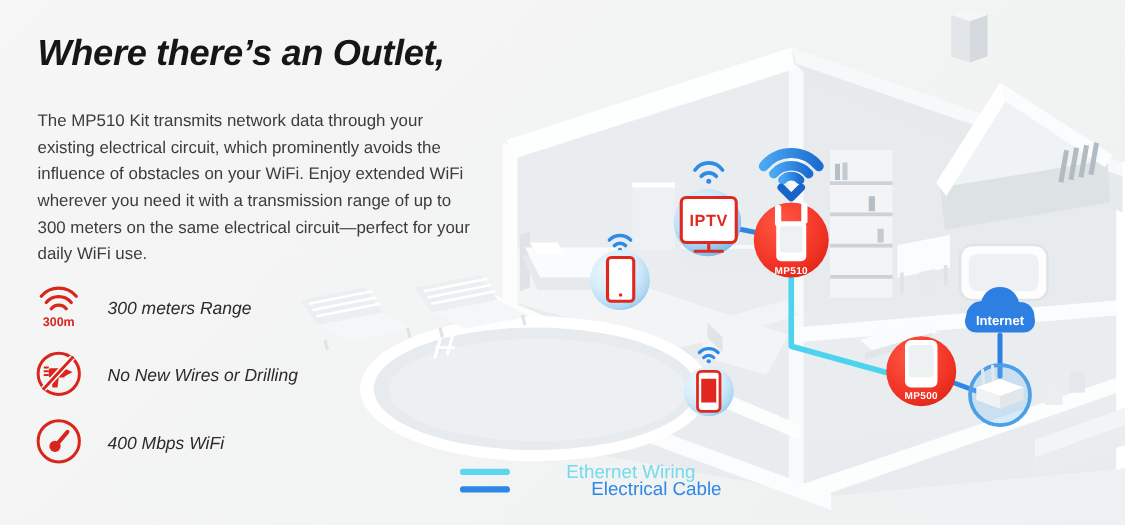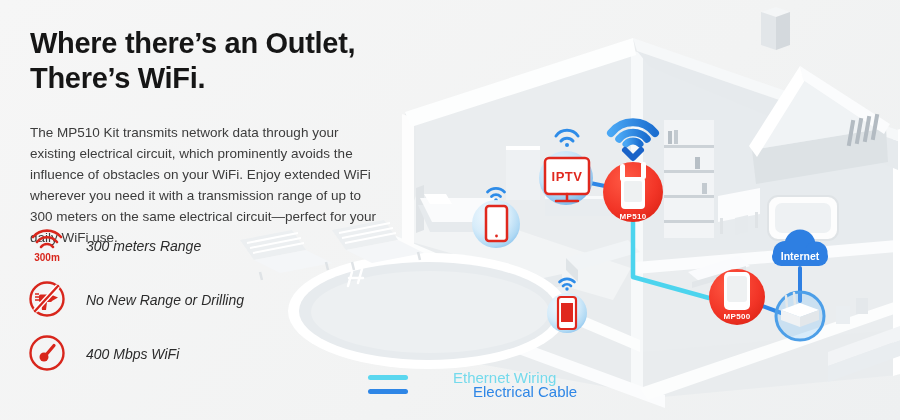--- a/index.html
+++ b/index.html
@@ -6,21 +6,21 @@
   .stage{
     position:relative;width:900px;height:420px;overflow:hidden;
     background:linear-gradient(135deg,#f6f6f6 0%,#f2f3f3 60%,#eef0f1 100%);
     font-family:"Liberation Sans",sans-serif;
   }
   .illus{position:absolute;left:0;top:0;width:900px;height:420px;}
   
   .copy{position:absolute;left:30px;top:26px;width:360px;}
   .headline{
     font-size:29px;font-weight:bold;color:#161616;line-height:1.22;
-    letter-spacing:-0.3px;margin:0;
+    letter-spacing:-0.3px;margin:0;font-style:italic;
   }
   .desc{
     margin:25px 0 0 0;width:352px;font-size:13.5px;line-height:1.56;color:#3c3c3c;
   }
   
   .features{position:absolute;left:26px;top:224px;}
   .feat{display:flex;align-items:center;margin-bottom:10px;height:44px;}
   .feat .ficon{width:44px;height:46px;flex:0 0 44px;margin-right:16px;}
   .feat .flabel{font-size:14px;color:#2b2b2b;font-style:italic;}
   
@@ -268,21 +268,20 @@
       </g>
       <circle cx="567" cy="313" r="20" fill="url(#gloss)"></circle>
       <rect x="558" y="297" width="18" height="32" rx="3" fill="#ffffff" stroke="#e0281e" stroke-width="2.2"></rect>
       <rect x="561" y="303" width="12" height="19" fill="#e0281e"></rect>
     </g>
   </svg>
 
   <div class="copy">
     <h1 class="headline">
       <span>Where there’s an Outlet,</span><br>
-      <span>There’s WiFi.</span>
     </h1>
     <p class="desc">The MP510 Kit transmits network data through your existing electrical circuit, which prominently avoids the influence of obstacles on your WiFi. Enjoy extended WiFi wherever you need it with a transmission range of up to 300 meters on the same electrical circuit—perfect for your daily WiFi use.</p>
   </div>
 
   <div class="features">
 
     <div class="feat">
       <svg class="ficon" viewBox="0 0 44 46">
         <g fill="none" stroke="#d8261c" stroke-width="2.6" stroke-linecap="round">
           <path d="M15,24 A 7.5 7.5 0 0 1 27,24"></path>
@@ -299,21 +298,21 @@
         <circle cx="21" cy="22" r="16.5" fill="none" stroke="#d8261c" stroke-width="2.4"></circle>
         <g fill="#d8261c">
           <rect x="13" y="17.5" width="13" height="7.5" rx="1.5"></rect>
           <polygon points="26,18 32,20.5 26,24"></polygon>
           <polygon points="15,25 21,25 20,33 16,33"></polygon>
         </g>
         <path d="M9,17 h4 M9,20 h4 M9,23 h4" stroke="#d8261c" stroke-width="1.6"></path>
         <path d="M32,9 L9,34" stroke="#ffffff" stroke-width="5"></path>
         <path d="M32,9 L9,34" stroke="#d8261c" stroke-width="2.4" stroke-linecap="round"></path>
       </svg>
-      <span class="flabel">No New Range or Drilling</span>
+      <span class="flabel">No New Wires or Drilling</span>
     </div>
 
     <div class="feat">
       <svg class="ficon" viewBox="0 0 44 46">
         <circle cx="21" cy="22" r="16.5" fill="none" stroke="#d8261c" stroke-width="2.4"></circle>
         <circle cx="18" cy="26" r="4.5" fill="#d8261c"></circle>
         <path d="M19.5,24.5 L28,14.5" stroke="#d8261c" stroke-width="3.2" stroke-linecap="round"></path>
       </svg>
       <span class="flabel">400 Mbps WiFi</span>
     </div>

